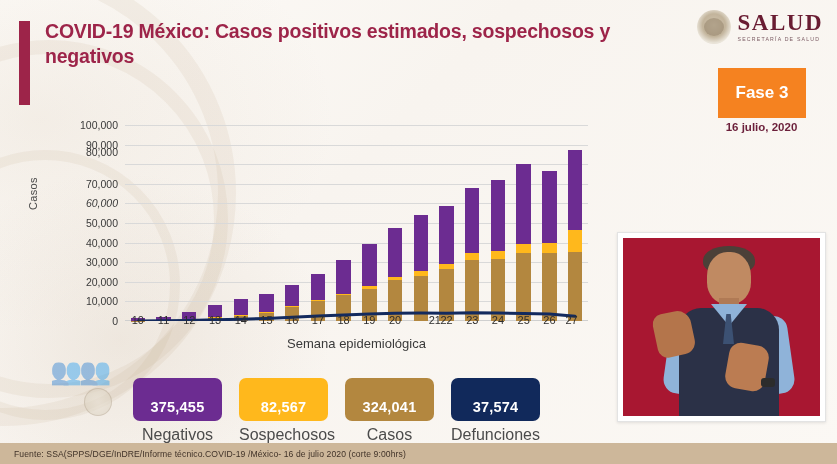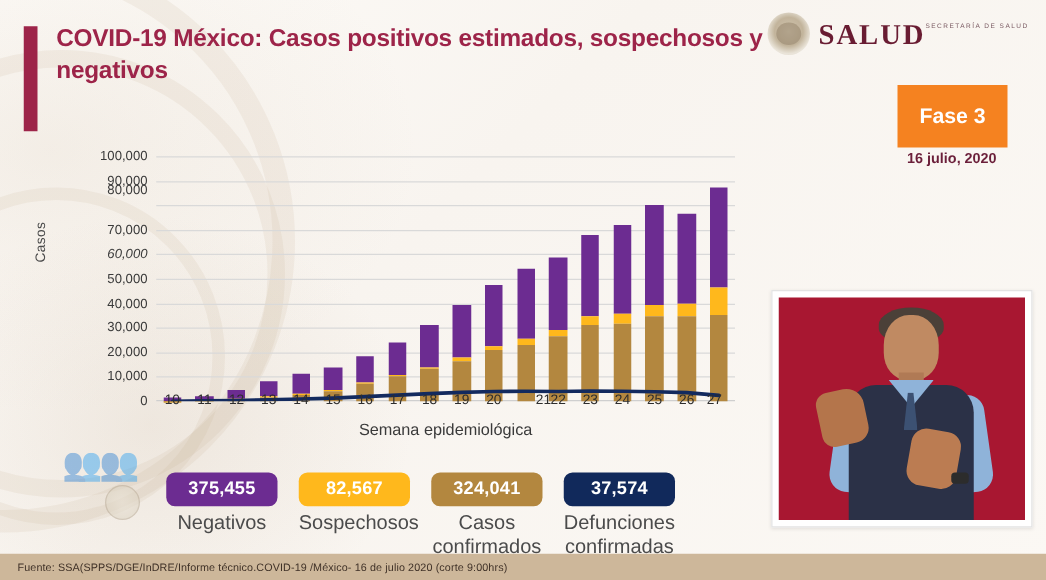--- a/index.html
+++ b/index.html
@@ -41,21 +41,21 @@
   .logo{position:absolute;right:14px;top:10px;display:flex;align-items:center;gap:7px;}
   .logo-eagle{
     width:34px;height:34px;border-radius:50%;
     background:radial-gradient(circle at 50% 45%, #cdbfa6 0%, #b9a98d 45%, #e8e2d6 70%, #cfc5b2 100%);
     opacity:.85;position:relative;
   }
   .logo-eagle:after{
     content:"";position:absolute;left:7px;top:8px;width:20px;height:18px;border-radius:50%;
     background:rgba(120,100,70,0.45);
   }
-  .logo-text{display:flex;flex-direction:row;align-items:flex-start;line-height:1;}
+  .logo-text{display:flex;flex-direction:column;align-items:flex-start;line-height:1;}
   .logo-main{color:#691c32;font-family:"Liberation Serif",serif;font-size:23px;font-weight:bold;letter-spacing:1.5px;}
   .logo-sub{color:#7a5a62;font-size:5.2px;letter-spacing:1.2px;margin-top:3px;}
 
   .fase{
     position:absolute;right:31px;top:68px;width:88px;height:50px;
     background:#f58220;color:#fff;display:flex;align-items:center;justify-content:center;
     font-size:17px;font-weight:bold;
   }
   .fdate{
     position:absolute;right:18px;top:121px;width:115px;text-align:center;
@@ -89,21 +89,21 @@
     position:absolute;left:95px;width:463px;top:222px;text-align:center;
     font-size:13px;color:#3a3a3a;
   }
   #deathline{position:absolute;left:95px;top:11px;width:463px;height:196px;pointer-events:none;}
 
   
   #stats{position:absolute;left:133px;top:378px;display:flex;gap:17px;}
   .stat{width:89px;text-align:center;}
   .pill{
     border-radius:7px;color:#fff;font-size:14.5px;font-weight:bold;
-    padding:5px 0 6px;letter-spacing:.2px;
+    padding:21px 0 6px;letter-spacing:.2px;
   }
   .plabel{margin-top:5px;font-size:16px;color:#4b4b4b;line-height:1.18;}
 
   
   .emblem{
     position:absolute;left:50px;top:358px;width:95px;height:68px;opacity:.55;
   }
   .emblem .figs{
     font-size:26px;color:#6d5a46;letter-spacing:-3px;line-height:1;opacity:.75;
   }

